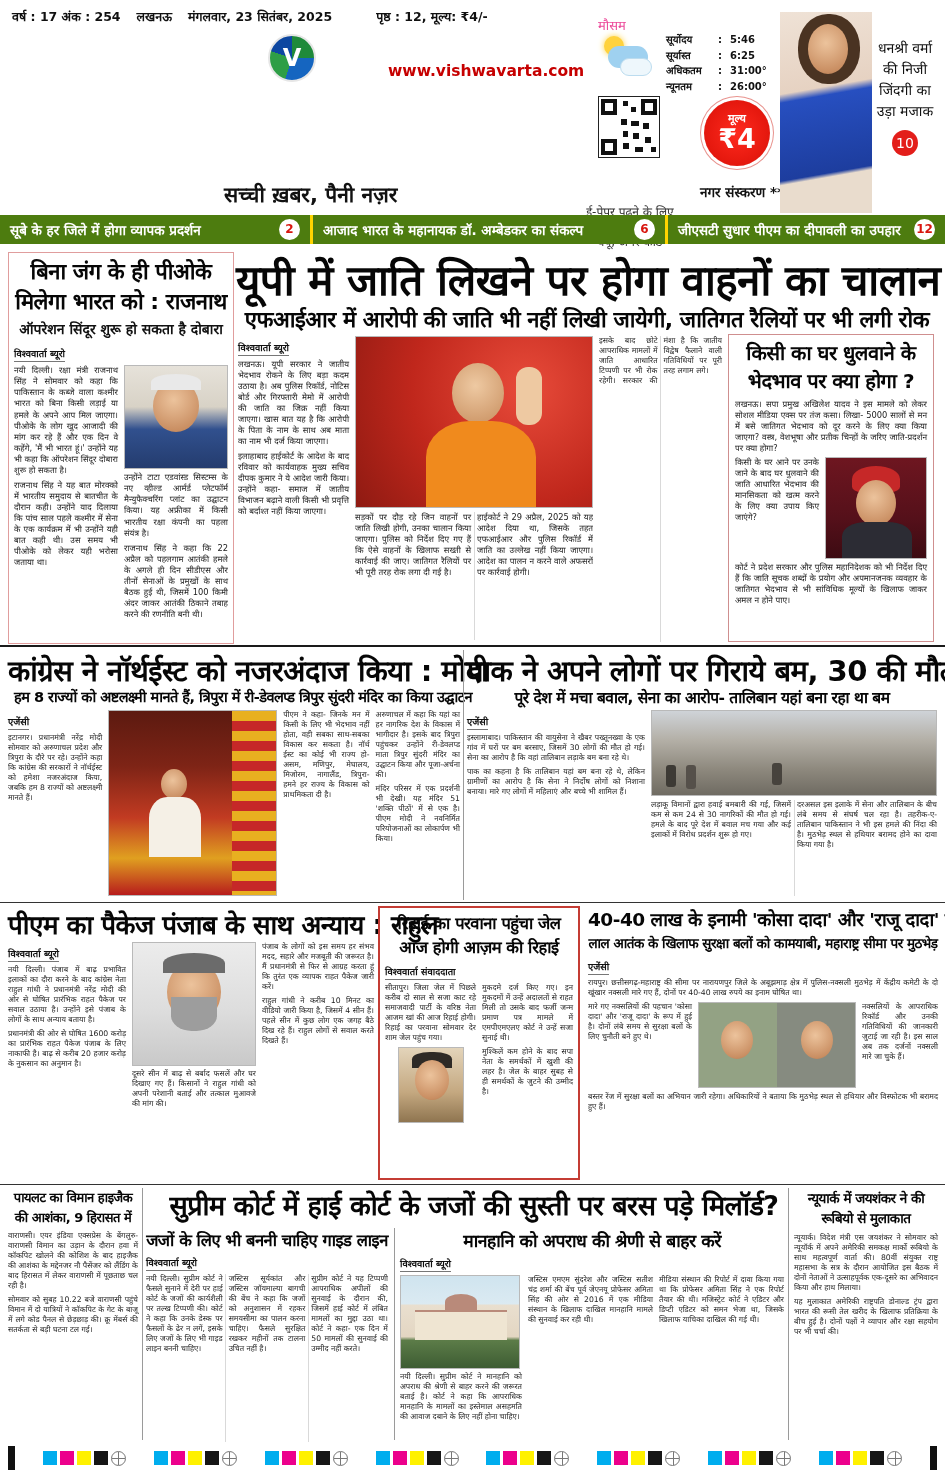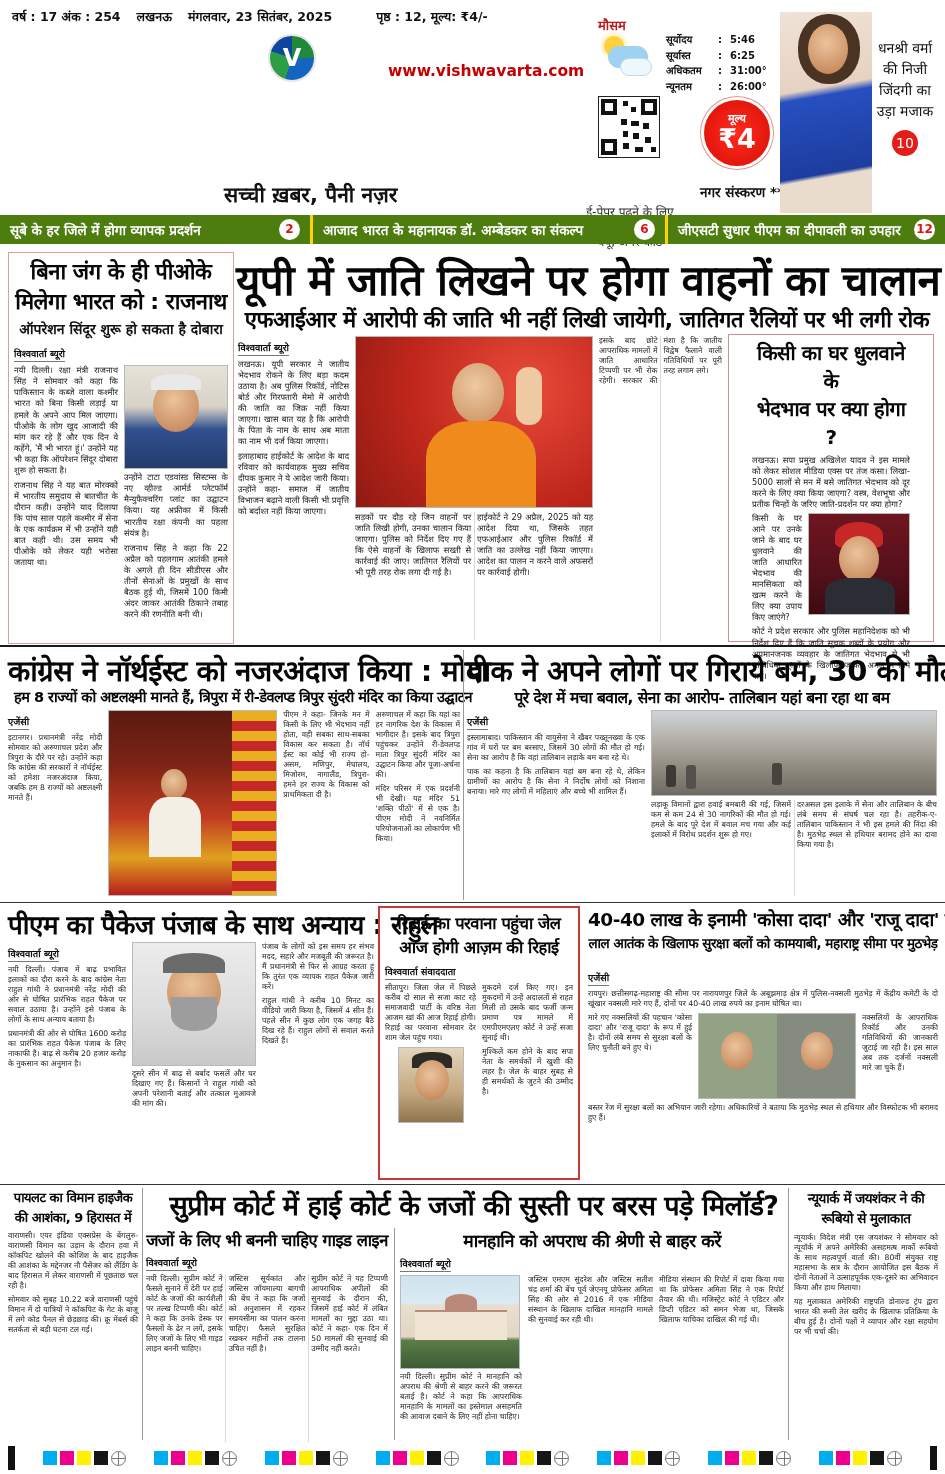--- a/index.html
+++ b/index.html
@@ -21,21 +21,21 @@
   .flexrow { display:flex; gap:6px; }
   
   #topline { top:8px; left:12px; right:12px; font-size:12.5px; font-weight:bold; display:flex; gap:16px; }
   #logo { left:268px; top:34px; width:48px; height:48px; border-radius:50%;
           background:conic-gradient(#1f8a3a 0 25%, #1565c0 25% 55%, #2e9e46 55% 80%, #0d47a1 80%); 
           display:flex; align-items:center; justify-content:center; color:#fff; font-weight:800; font-size:24px; border:2px solid #e6e6e6;}
   #site { left:388px; top:62px; color:#c60000; font-weight:800; font-size:15.5px; }
   #masthead-title { left:28px; top:40px; width:560px; font-size:95px; font-weight:800; color:#0b0b0b; letter-spacing:-3px; line-height:1.25; white-space:nowrap; }
   #tagline { left:224px; top:180px; font-size:21px; font-weight:800; }
   #weather { left:598px; top:16px; width:195px; }
-  #weather .wt { color:#b91c1c; font-weight:700; font-size:13px; }
+  #weather .wt { color:#ec4899; font-weight:400; font-size:13px; }
   #weather .rows { position:absolute; left:68px; top:16px; width:125px; }
   #weather .rows .r { display:flex; font-size:10px; font-weight:bold; line-height:1.55; }
   #weather .rows .r .l { width:52px; }
   #weather .rows .r .c { width:12px; }
   #wicon { position:absolute; left:2px; top:18px; width:58px; height:48px; }
   #wicon .sun { position:absolute; left:4px; top:2px; width:20px; height:20px; border-radius:50%; background:#ffd23d; box-shadow:0 0 6px #ffd23d; }
   #wicon .cl1 { position:absolute; left:8px; top:12px; width:40px; height:22px; border-radius:14px; background:#9fd1f0; }
   #wicon .cl2 { position:absolute; left:20px; top:24px; width:32px; height:18px; border-radius:12px; background:#eef7fc; border:1px solid #bcdcef; }
   #qr { left:598px; top:96px; width:62px; height:62px; border:1px solid #222; background:#fff; }
   #qr-caption { left:578px; top:161px; width:104px; font-size:12px; text-align:center; line-height:1.25; color:#333;margin-top:44px; }
@@ -49,21 +49,21 @@
   #promo-photo .pface { left:28px; top:12px; width:40px; height:50px; }
   #promo-txt { flex:1; text-align:center; padding-top:26px; font-size:14px; font-weight:400; line-height:1.5; }
   #promo-page { margin:8px auto 12px; width:26px; height:26px; border-radius:50%; background:#e31e1a; color:#fff; font-size:14px; line-height:26px; }
   
   #ticker { top:215px; left:0; right:0; height:29px; background:#4d7c0f; display:flex; align-items:center; }
   .tick { display:flex; align-items:center; justify-content:space-between; color:#fff; font-weight:800; font-size:13.5px; padding:0 10px; height:100%; }
   .tick .no { width:21px; height:21px; min-width:21px; background:#fff; color:#d8160f; border-radius:50%; text-align:center; line-height:21px; font-size:12px; margin-left:8px; }
   .tick-div { width:3px; height:100%; background:#ffd400; }
   
   #rajnath-box { left:8px; top:252px; width:226px; height:392px; border:1px solid #e09d9d; padding:4px 5px; }
-  #bhedbhav-box { left:728px; top:334px; width:206px; height:308px; border:1px solid #cf8f8f; padding:4px 23px; }
+  #bhedbhav-box { left:728px; top:334px; width:206px; height:308px; border:1px solid #cf8f8f; padding:4px 6px; }
   .red2 { border:2px solid #c43c34; }
   
   #regbar { top:1448px; left:8px; right:8px; height:20px; display:flex; justify-content:space-between; align-items:center; }
   .reggrp { display:flex; gap:3px; align-items:center; }
   .sq { width:14px; height:14px; }
   .regmark { width:15px; height:15px; border:1px solid #777; border-radius:50%; position:relative; }
   .regmark:before { content:""; position:absolute; left:50%; top:0; bottom:0; width:1px; background:#777; }
   .regmark:after { content:""; position:absolute; top:50%; left:0; right:0; height:1px; background:#777; }
   .endbar { width:7px; height:24px; background:#111; }
 </style>
@@ -355,21 +355,21 @@
       </div>
       <div style="flex:1" class="body-sm dateline-gap">
         <p>मुकदमे दर्ज किए गए। इन मुकदमों में उन्हें अदालतों से राहत मिली तो उसके बाद फर्जी जन्म प्रमाण पत्र मामले में एमपीएमएलए कोर्ट ने उन्हें सजा सुनाई थी।</p>
         <p>मुश्किलें कम होने के बाद सपा नेता के समर्थकों में खुशी की लहर है। जेल के बाहर सुबह से ही समर्थकों के जुटने की उम्मीद है।</p>
       </div>
     </div>
   </div>
 
   <div class="abs" style="left:588px; top:906px; width:350px; height:276px">
     <div class="hl center" style="font-size:18.5px; white-space:nowrap">40-40 लाख के इनामी 'कोसा दादा' और 'राजू दादा' ढेर</div>
-    <div class="hl center" style="font-size:13.5px; font-weight:700; margin:3px 0 14px">लाल आतंक के खिलाफ सुरक्षा बलों को कामयाबी, महाराष्ट्र सीमा पर मुठभेड़</div>
+    <div class="hl center" style="font-size:13.5px; font-weight:700; margin:3px 0 3px">लाल आतंक के खिलाफ सुरक्षा बलों को कामयाबी, महाराष्ट्र सीमा पर मुठभेड़</div>
     <div class="byline">एजेंसी</div>
     <div class="body-sm" style="margin-bottom:4px">
         <p>रायपुर। छत्तीसगढ़-महाराष्ट्र की सीमा पर नारायणपुर जिले के अबूझमाड़ क्षेत्र में पुलिस-नक्सली मुठभेड़ में केंद्रीय कमेटी के दो खूंखार नक्सली मारे गए हैं, दोनों पर 40-40 लाख रुपये का इनाम घोषित था।</p>
       </div>
     <div class="flexrow" style="margin-bottom:4px">
       <div style="width:104px" class="body-sm">
           <p>मारे गए नक्सलियों की पहचान 'कोसा दादा' और 'राजू दादा' के रूप में हुई है। दोनों लंबे समय से सुरक्षा बलों के लिए चुनौती बने हुए थे।</p>
         </div>
       <div class="ph" style="width:158px; height:86px; background:linear-gradient(90deg,#93a284 0 50%, #868b80 50% 100%)">
         <span class="face" style="left:22px; top:18px; width:32px; height:38px"></span>
@@ -436,21 +436,21 @@
   </div>
 
   <div class="vline" style="left:788px; top:1188px; height:252px"></div>
 
   <div class="abs" style="left:794px; top:1188px; width:144px; height:252px">
     <div class="hl center" style="font-size:13.5px; line-height:1.5">
       <div>न्यूयार्क में जयशंकर ने की</div>
       <div>रूबियो से मुलाकात</div>
     </div>
     <div class="body-sm dateline-gap" style="margin-top:4px">
-      <p>न्यूयार्क। विदेश मंत्री एस जयशंकर ने सोमवार को न्यूयॉर्क में अपने अमेरिकी असहमत्ष मार्को रूबियो के साथ महत्वपूर्ण वार्ता की। 80वीं संयुक्त राष्ट्र महासभा के सत्र के दौरान आयोजित इस बैठक में दोनों नेताओं ने उत्साहपूर्वक एक-दूसरे का अभिवादन किया और हाथ मिलाया।</p>
+      <p>न्यूयार्क। विदेश मंत्री एस जयशंकर ने सोमवार को न्यूयॉर्क में अपने अमेरिकी समकक्ष मार्को रूबियो के साथ महत्वपूर्ण वार्ता की। 80वीं संयुक्त राष्ट्र महासभा के सत्र के दौरान आयोजित इस बैठक में दोनों नेताओं ने उत्साहपूर्वक एक-दूसरे का अभिवादन किया और हाथ मिलाया।</p>
       <p>यह मुलाकात अमेरिकी राष्ट्रपति डोनाल्ड ट्रंप द्वारा भारत की रूसी तेल खरीद के खिलाफ प्रतिक्रिया के बीच हुई है। दोनों पक्षों ने व्यापार और रक्षा सहयोग पर भी चर्चा की।</p>
     </div>
   </div>
 
   <div class="abs" id="regbar">
     <div class="endbar"></div>
     <div class="reggrp">
         <span class="sq" style="background:#00adee"></span>
         <span class="sq" style="background:#ec008c"></span>
         <span class="sq" style="background:#fff100"></span>

